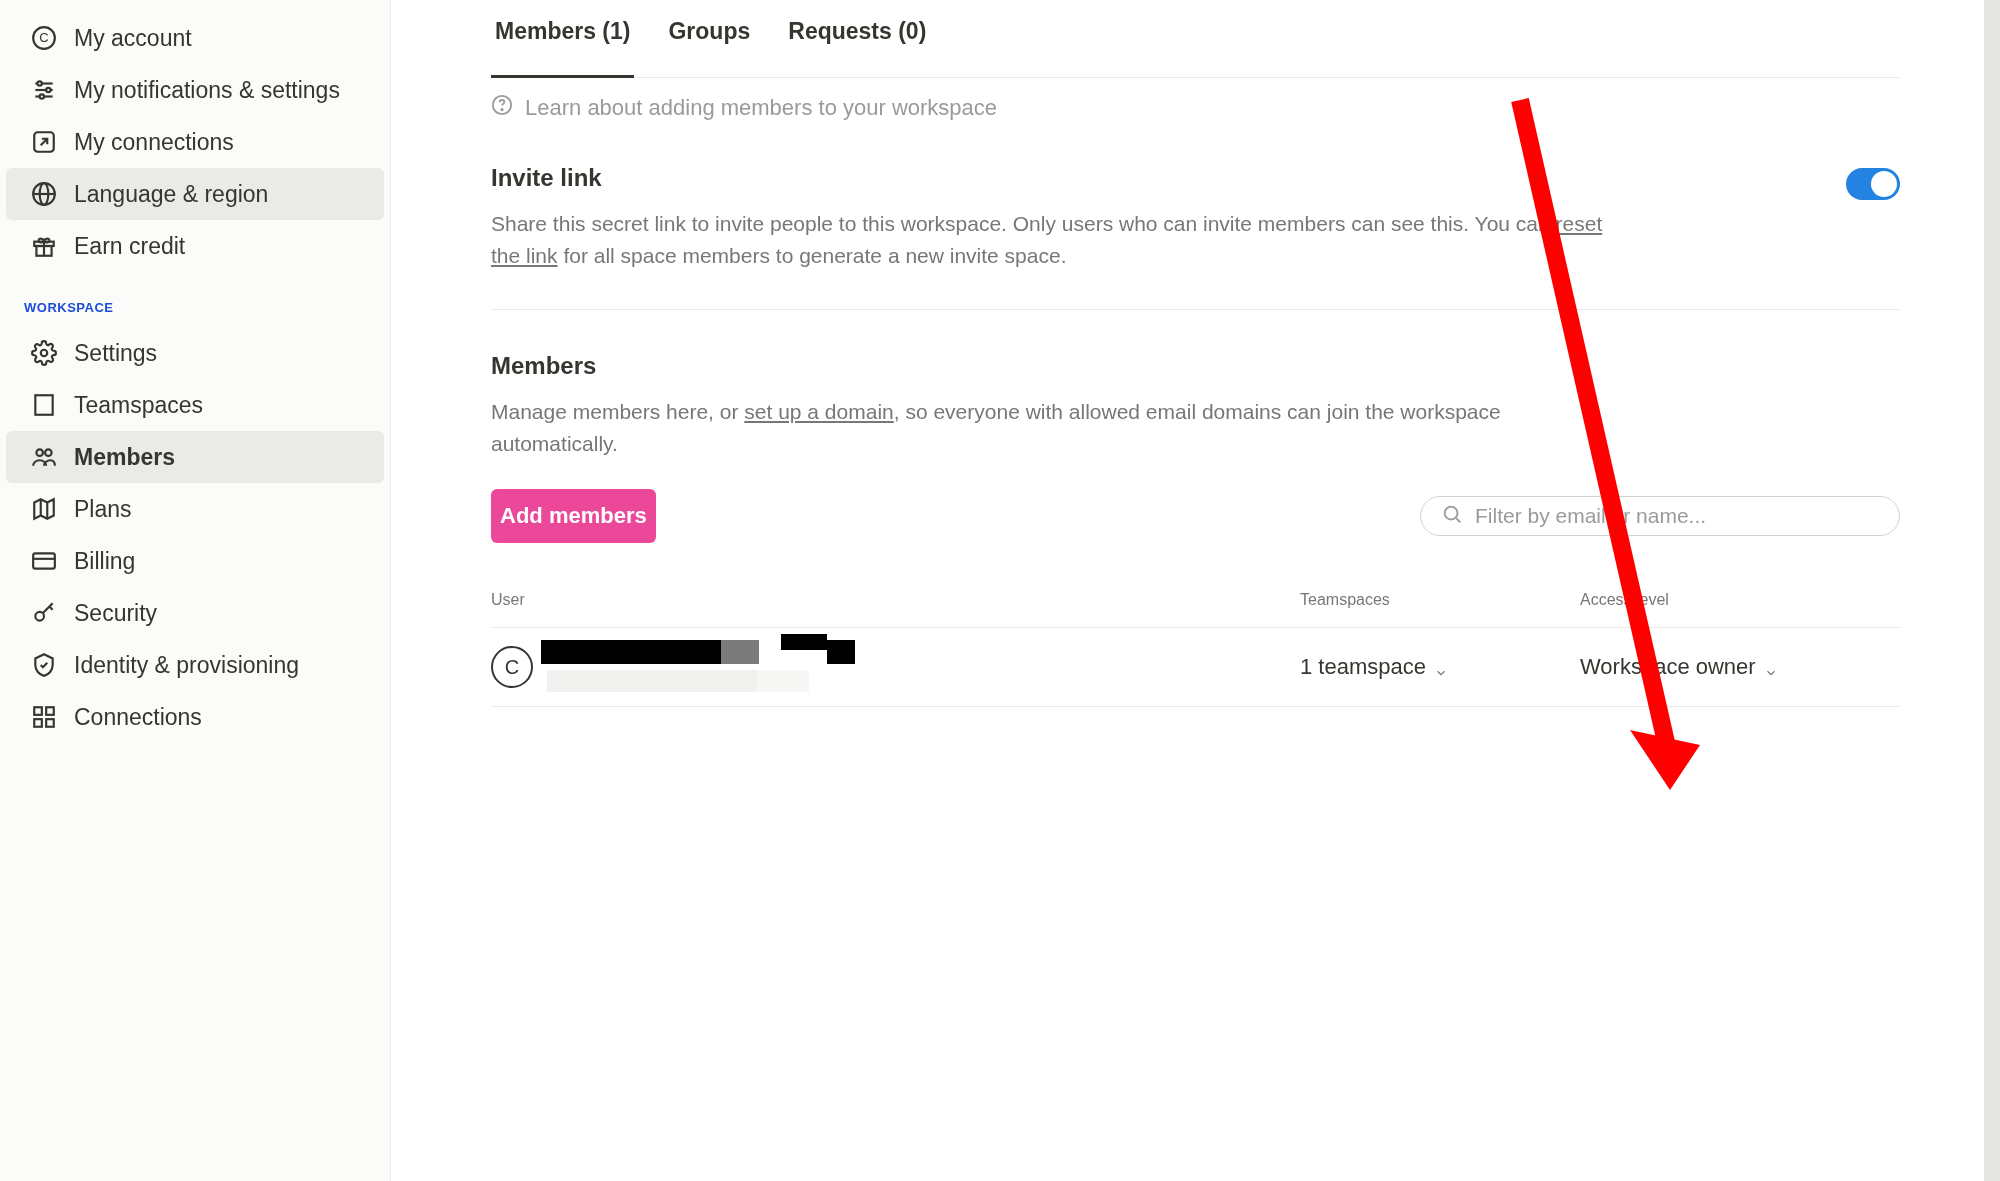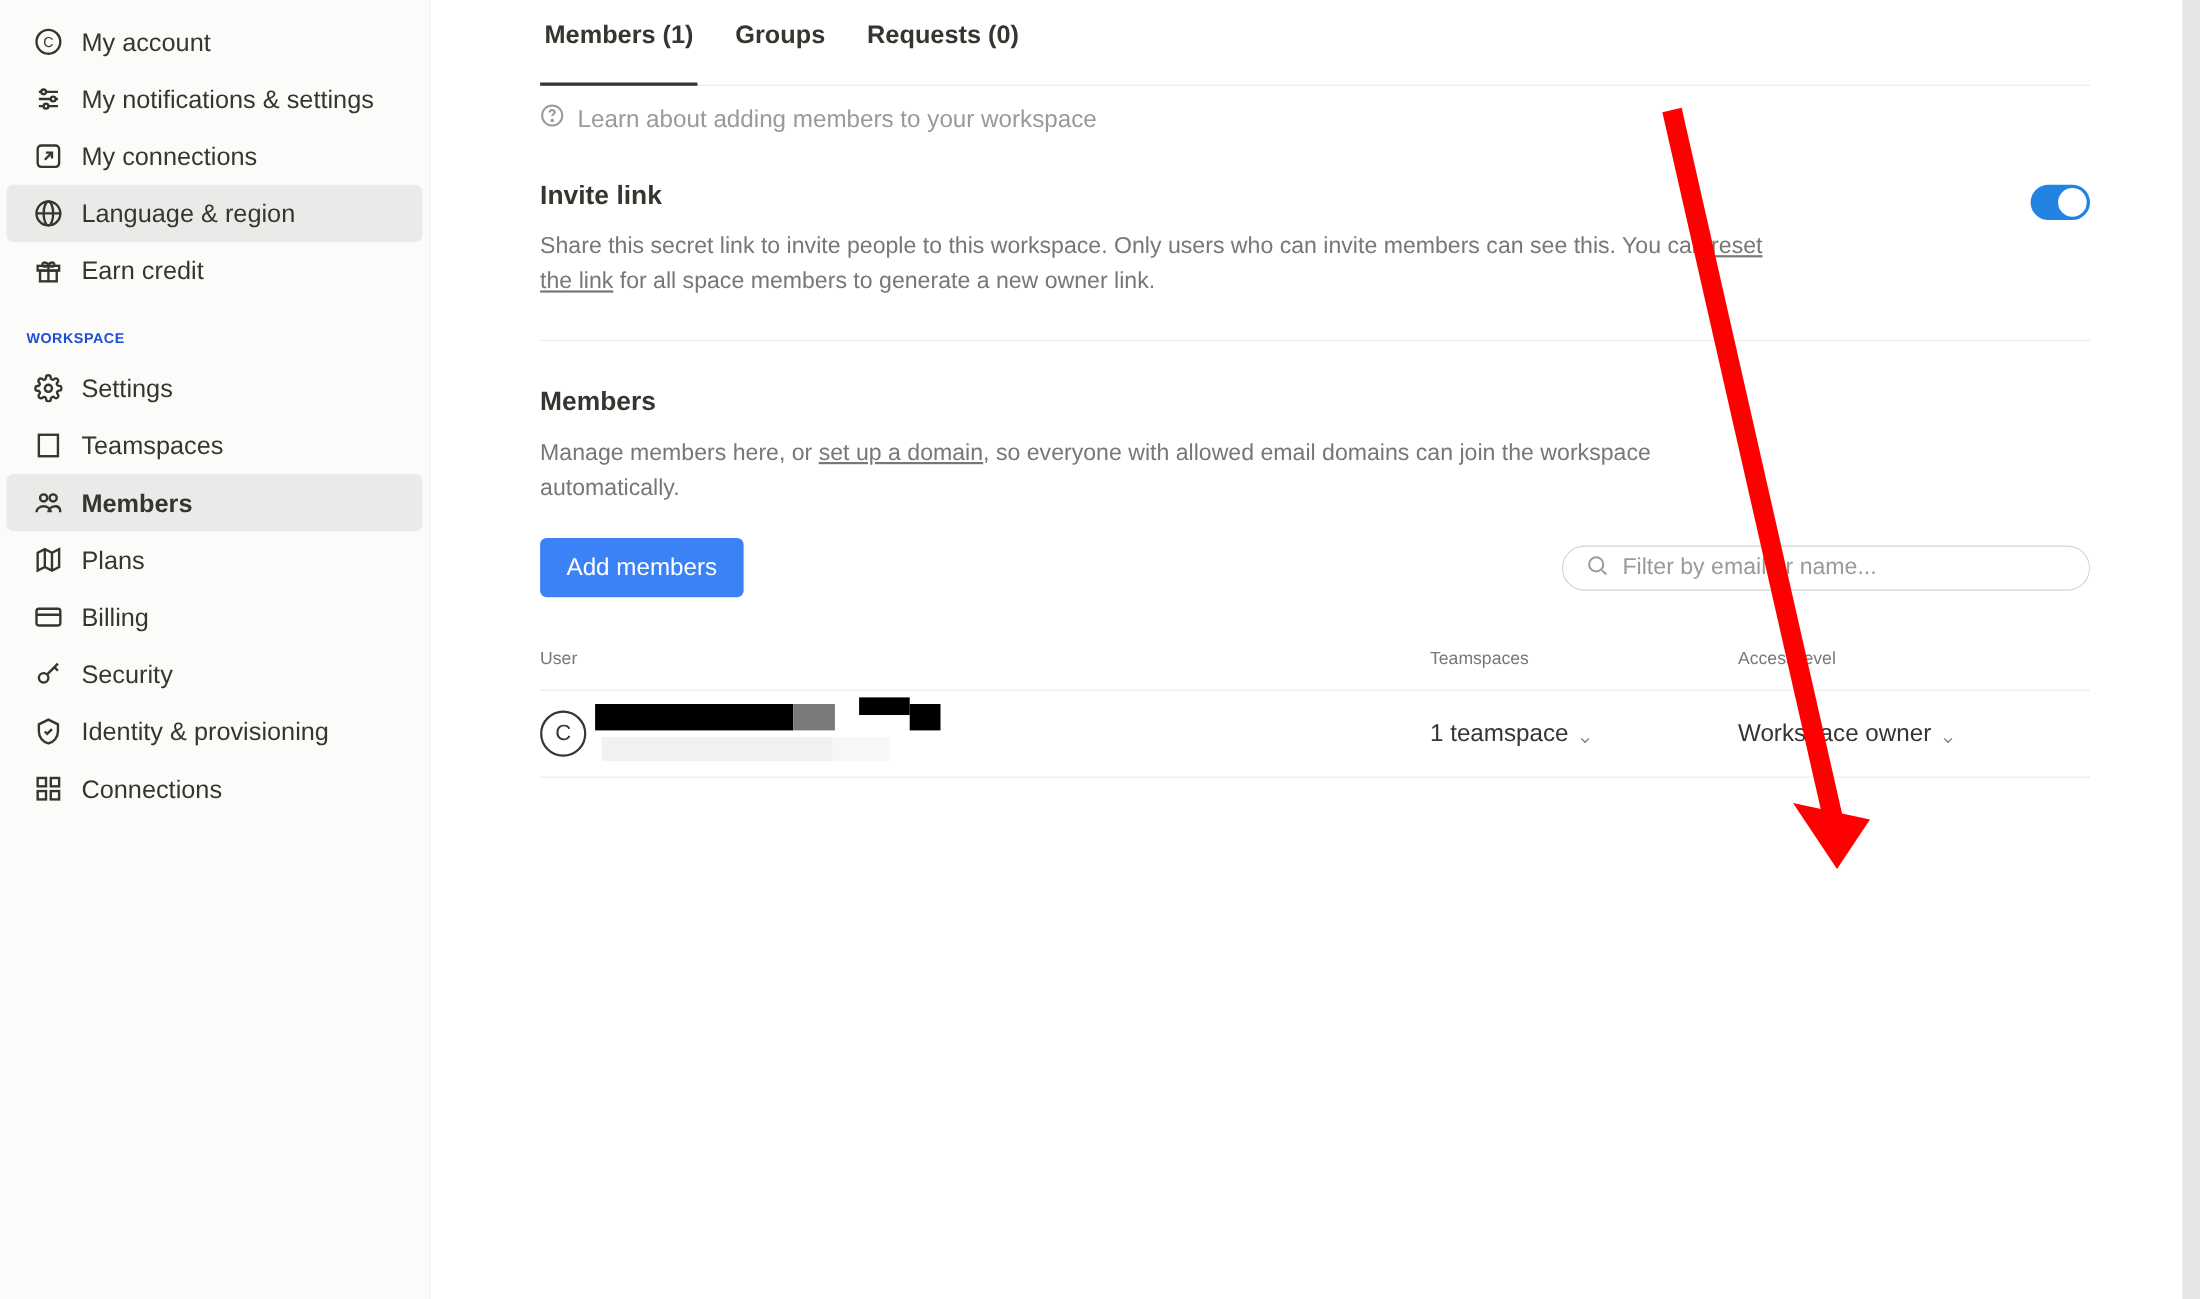--- a/index.html
+++ b/index.html
@@ -164,26 +164,26 @@
     border-radius: 6px;
     cursor: pointer;
   }
   .members-actions {
     display: flex;
     justify-content: space-between;
     align-items: center;
     margin-top: 30px;
   }
   .btn-add {
-    background: #3b82f6;
+    background: #ec4899;
     color: #fff;
     border: none;
     font-size: 22px;
-    font-weight: 400;
-    padding: 14px 24px;
+    font-weight: 700;
+    padding: 14px 9px;
     border-radius: 6px;
     cursor: pointer;
   }
   .filter-box {
     display: flex;
     align-items: center;
     gap: 12px;
     border: 1px solid #d3d3d1;
     border-radius: 24px;
     padding: 6px 20px;
@@ -433,21 +433,21 @@
           </svg>
       </span>
       <span>Learn about adding members to your workspace</span>
     </div>
 
     <div class="section">
       <div class="invite-header">
         <div style="flex:1">
           <div class="section-title">Invite link</div>
           <div class="section-desc">
-            <span>Share this secret link to invite people to this workspace. Only users who can invite members can see this. You can </span><span class="linkish">reset the link</span><span> for all space members to generate a new owner link.</span>
+            <span>Share this secret link to invite people to this workspace. Only users who can invite members can see this. You can </span><span class="linkish">reset the link</span><span> for all space members to generate a new invite space.</span>
           </div>
         </div>
         <div class="toggle"></div>
       </div>
     </div>
 
     <div class="section" style="border-bottom:none;padding-bottom:0">
       <div class="section-title">Members</div>
       <div class="section-desc">
         <span>Manage members here, or </span><span class="linkish">set up a domain</span><span>, so everyone with allowed email domains can join the workspace automatically.</span>

